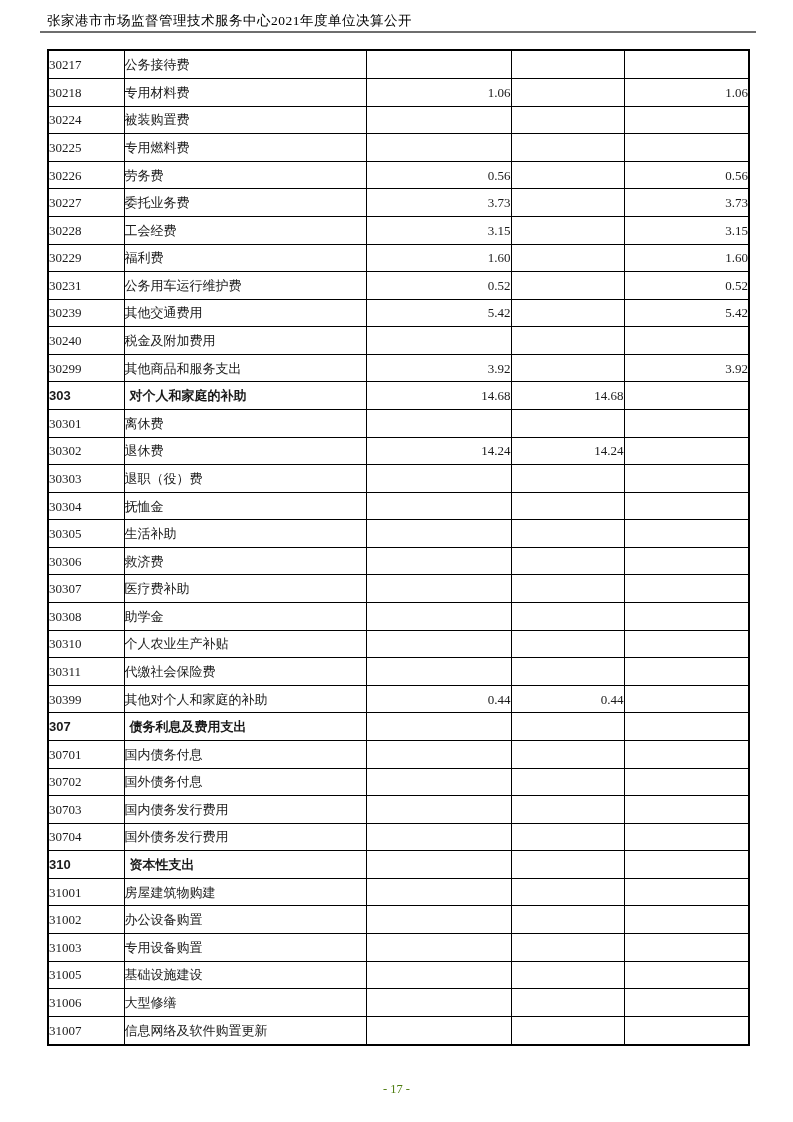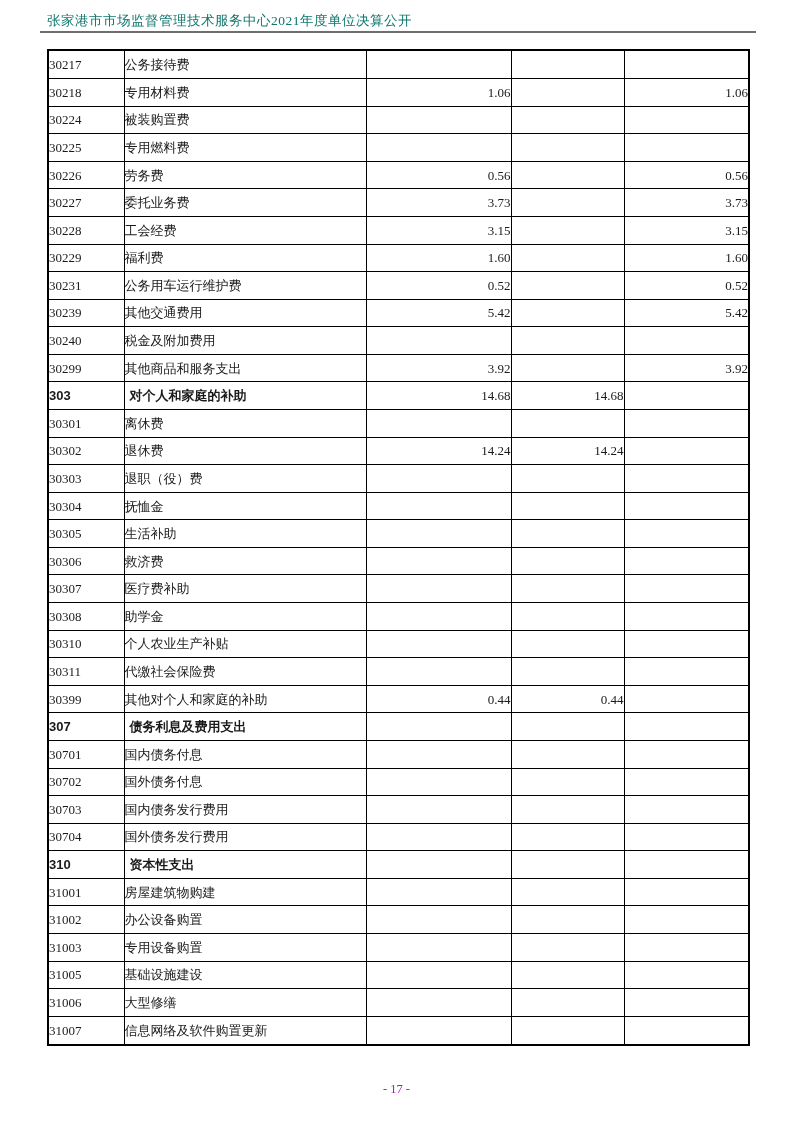--- a/index.html
+++ b/index.html
@@ -14,21 +14,21 @@
     overflow: hidden;
     font-family: "Liberation Serif", "DejaVu Serif", serif;
     color: #1a1a1a;
   }
   .page-header-title {
     position: absolute;
     left: 47px;
     top: 12px;
     font-size: 13.5px;
     letter-spacing: 0.5px;
-    color: #0f766e;
+    color: #000000;
     white-space: nowrap;
   }
   .header-rule {
     position: absolute;
     left: 40px;
     top: 31px;
     width: 716px;
     height: 2px;
     background: #6e6e6e;
   }
@@ -67,21 +67,21 @@
     font-family: "Liberation Serif", "DejaVu Serif", serif;
     font-weight: normal;
   }
   .page-footer {
     position: absolute;
     left: 0;
     top: 1082px;
     width: 100%;
     text-align: center;
     font-size: 12.5px;
-    color: #a21caf;
+    color: #4d7c0f;
   }
 </style>
 </head>
 <body>
 
 <div class="page-header-title">张家港市市场监督管理技术服务中心2021年度单位决算公开</div>
 
 <div class="header-rule"></div>
 
 <table class="budget-table">

